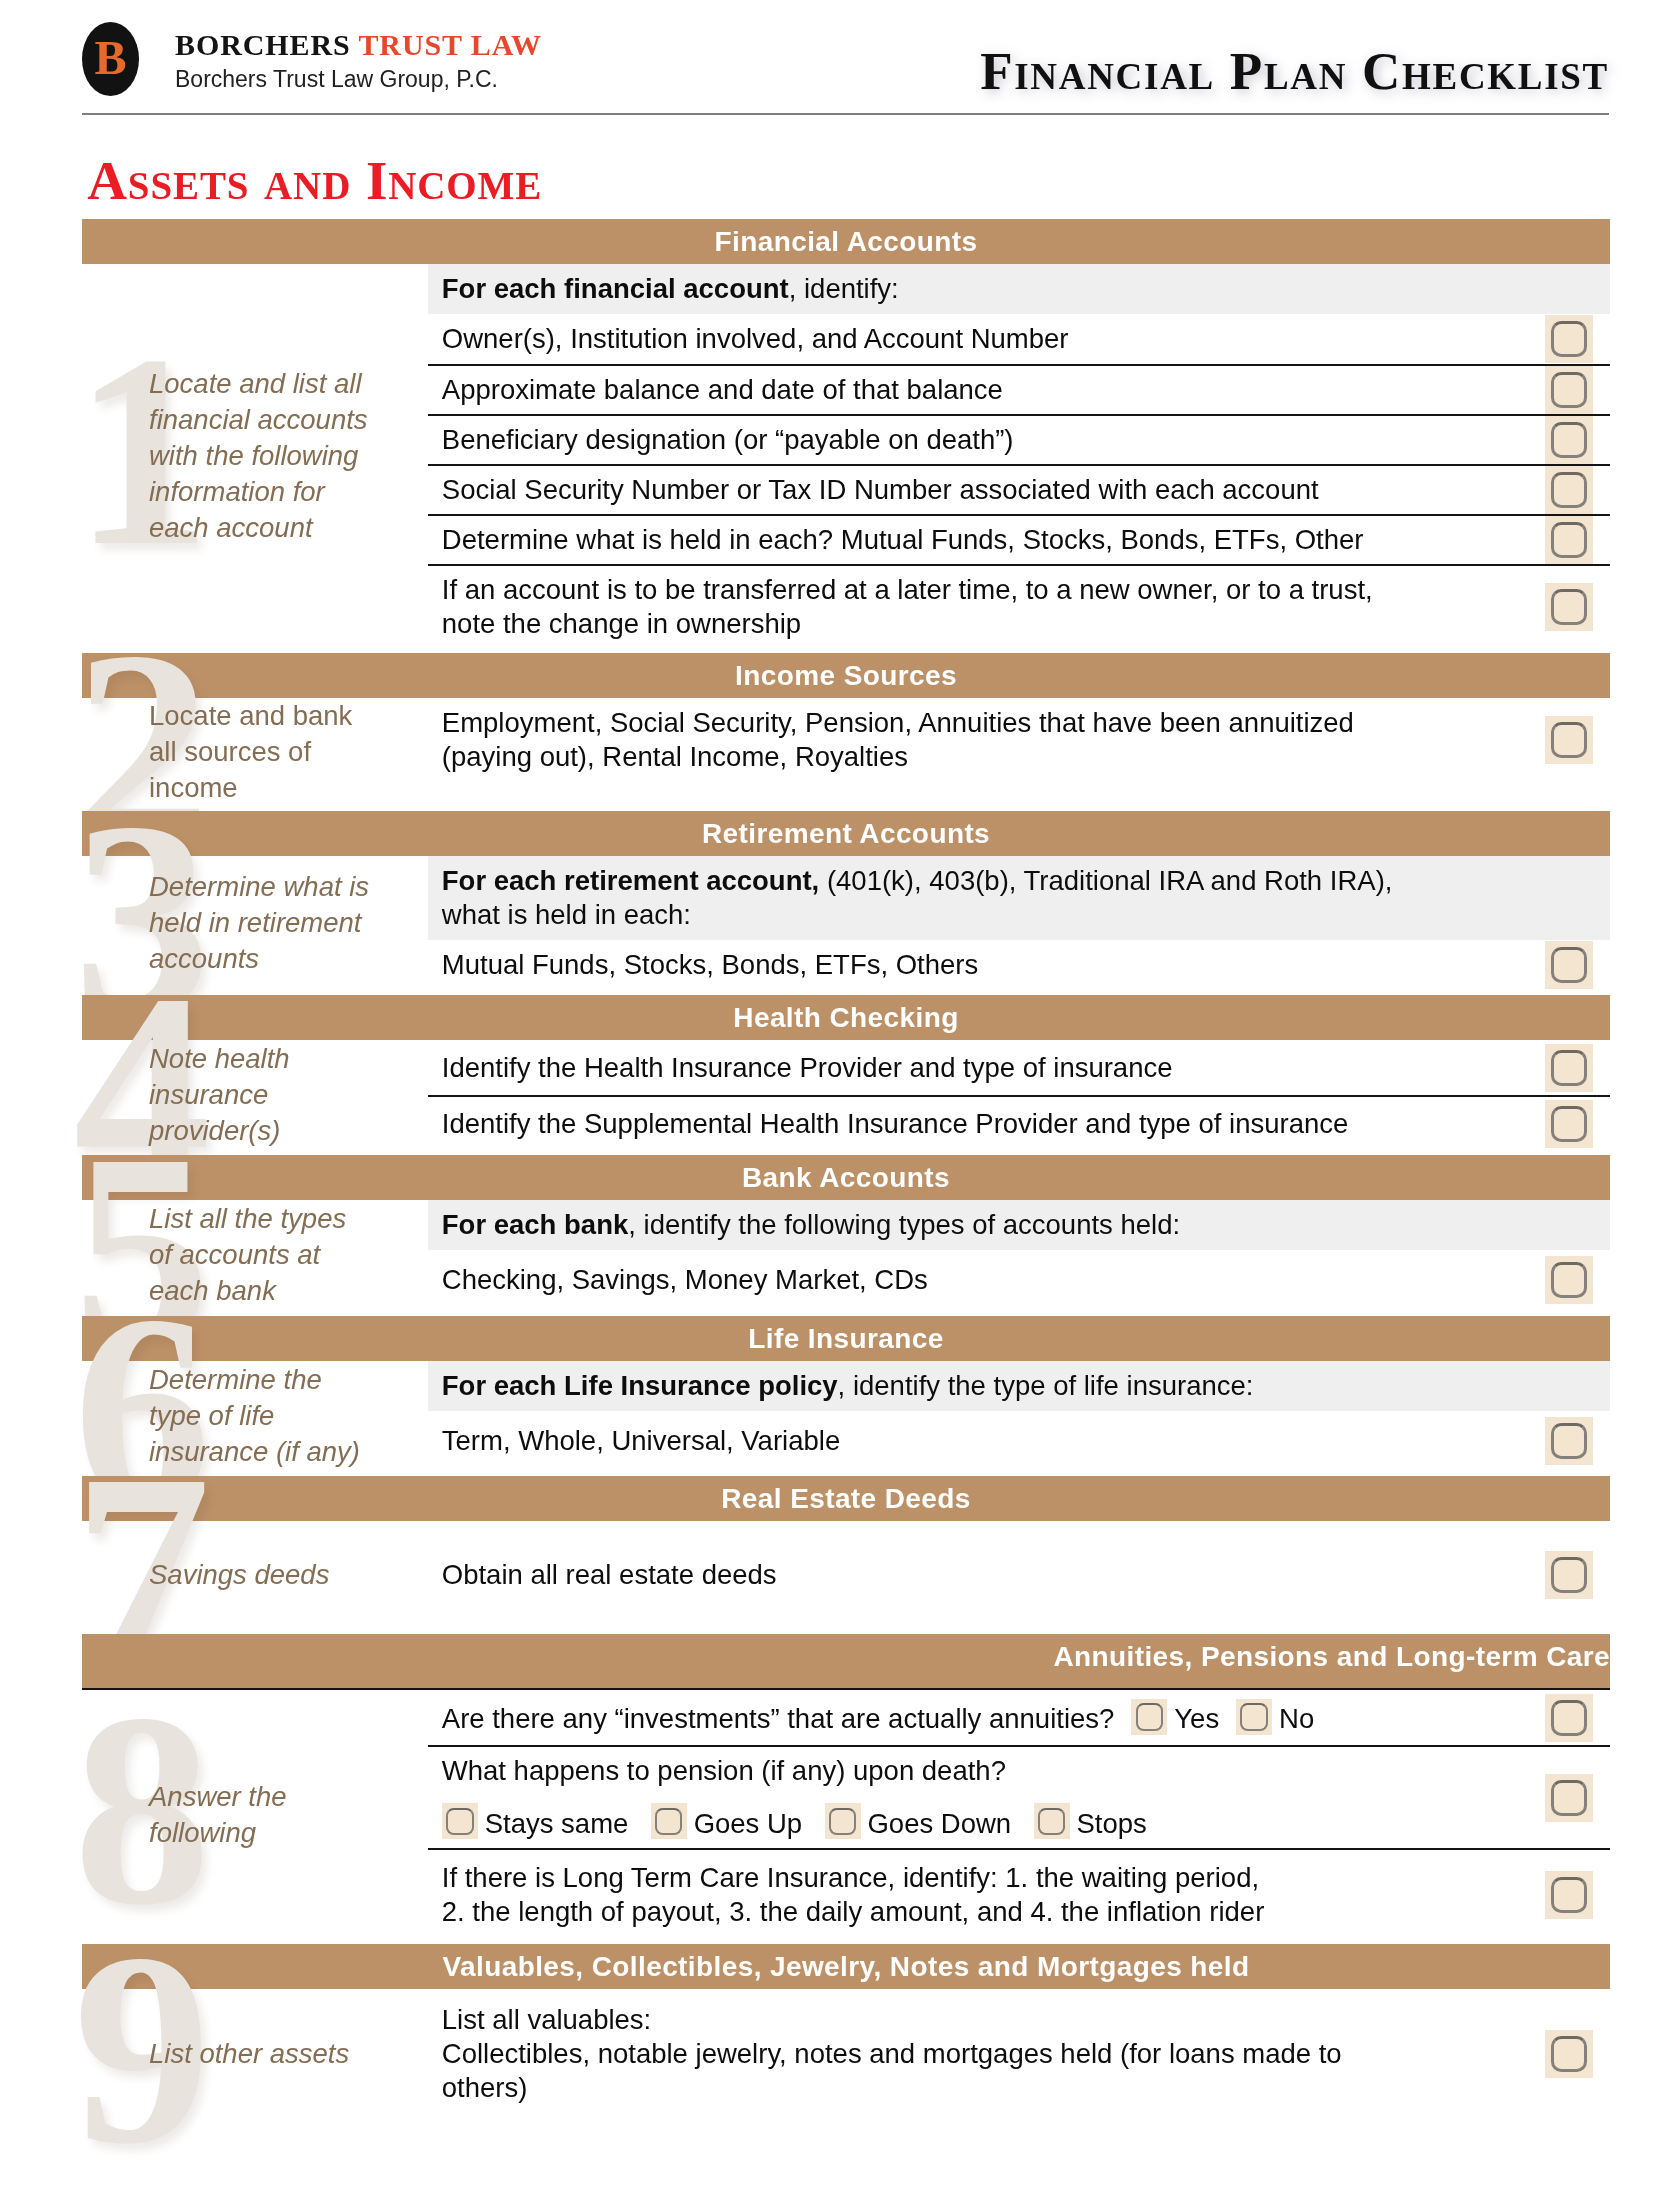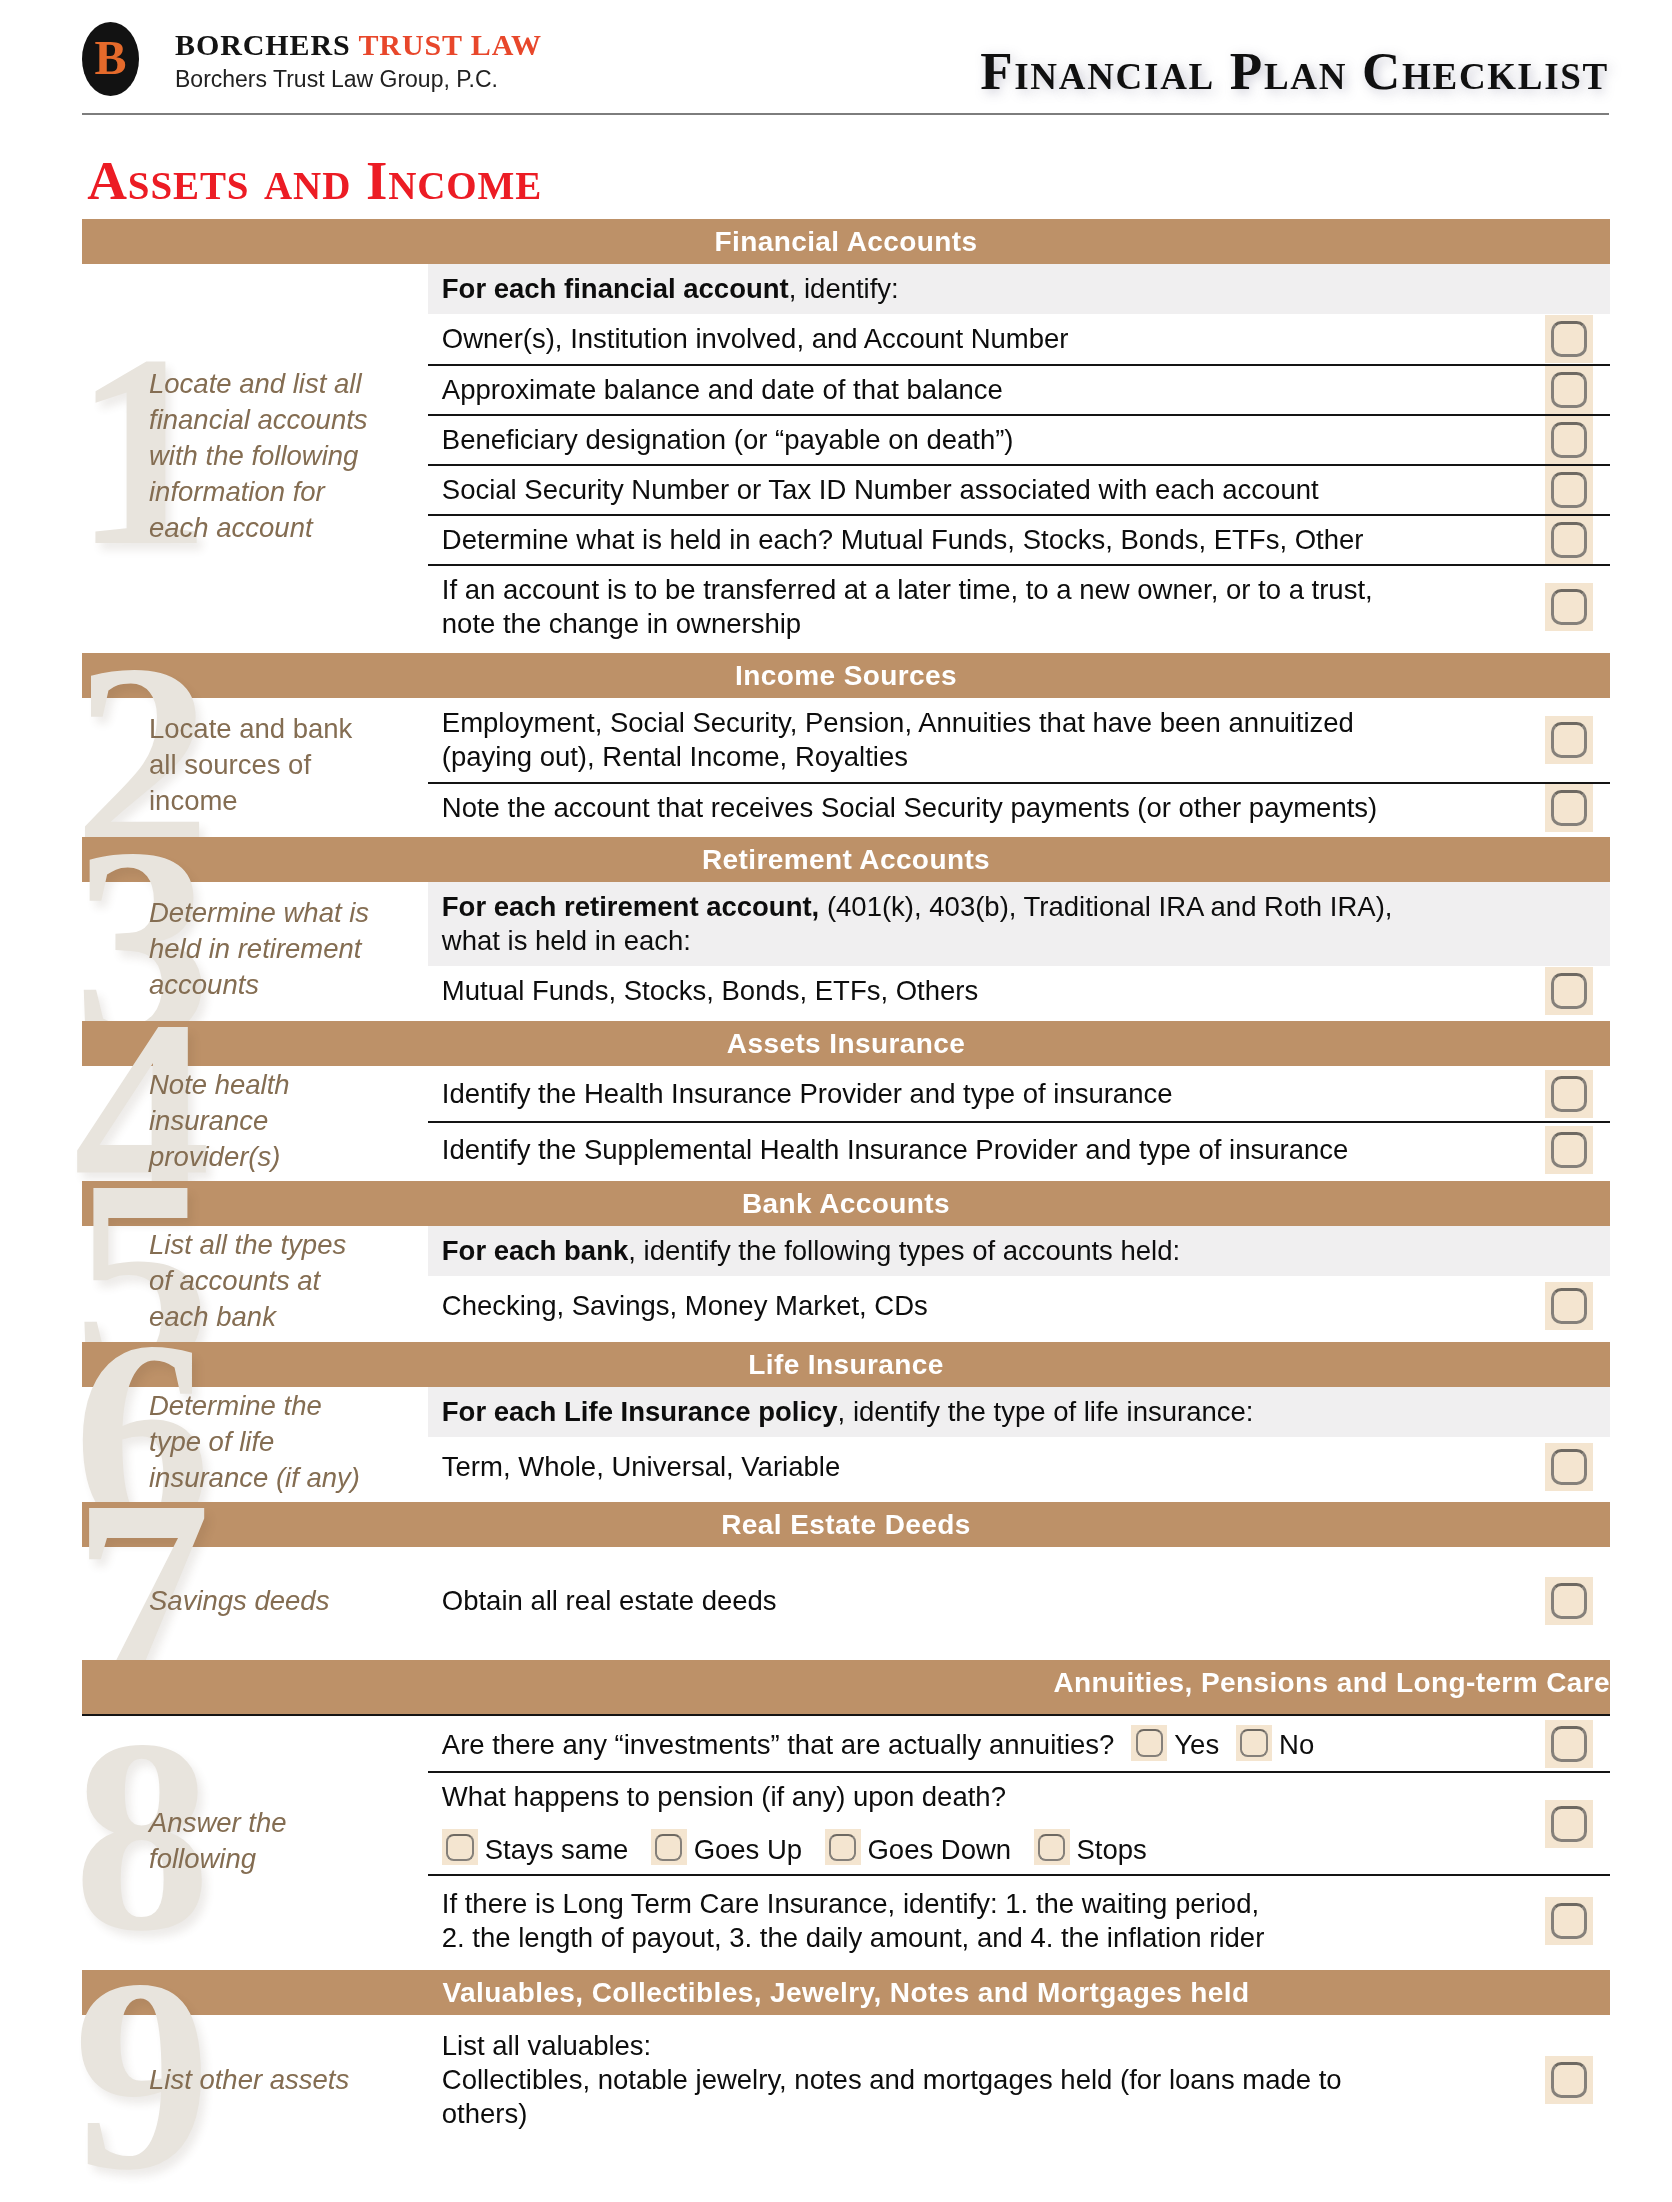--- a/index.html
+++ b/index.html
@@ -213,28 +213,20 @@
       <div class="scontent">
         <div class="crow r98">
           <div class="rtext">Employment, Social Security, Pension, Annuities that have been annuitized
 (paying out), Rental Income, Royalties</div>
           <div class="cbcell">
               <span class="cb">
                 <span class="cbi"></span>
               </span>
             </div>
         </div>
-        <div class="crow">
-          <div class="rtext">Note the account that receives Social Security payments (or other payments)</div>
-          <div class="cbcell">
-              <span class="cb">
-                <span class="cbi"></span>
-              </span>
-            </div>
-        </div>
       </div>
     </div>
 
     <div class="banner">Retirement Accounts</div>
     <div class="section">
       <div class="sleft">
         <span class="ghost-num">3</span>
         <span class="side-label">Determine what is
 held in retirement
 accounts</span>
@@ -248,21 +240,21 @@
           <div class="rtext">Mutual Funds, Stocks, Bonds, ETFs, Others</div>
           <div class="cbcell">
               <span class="cb">
                 <span class="cbi"></span>
               </span>
             </div>
         </div>
       </div>
     </div>
 
-    <div class="banner">Assets Insurance</div>
+    <div class="banner">Health Checking</div>
     <div class="section">
       <div class="sleft">
         <span class="ghost-num">4</span>
         <span class="side-label">Note health
 insurance
 provider(s)</span>
       </div>
       <div class="scontent">
         <div class="crow r64">
           <div class="rtext">Identify the Health Insurance Provider and type of insurance</div>

